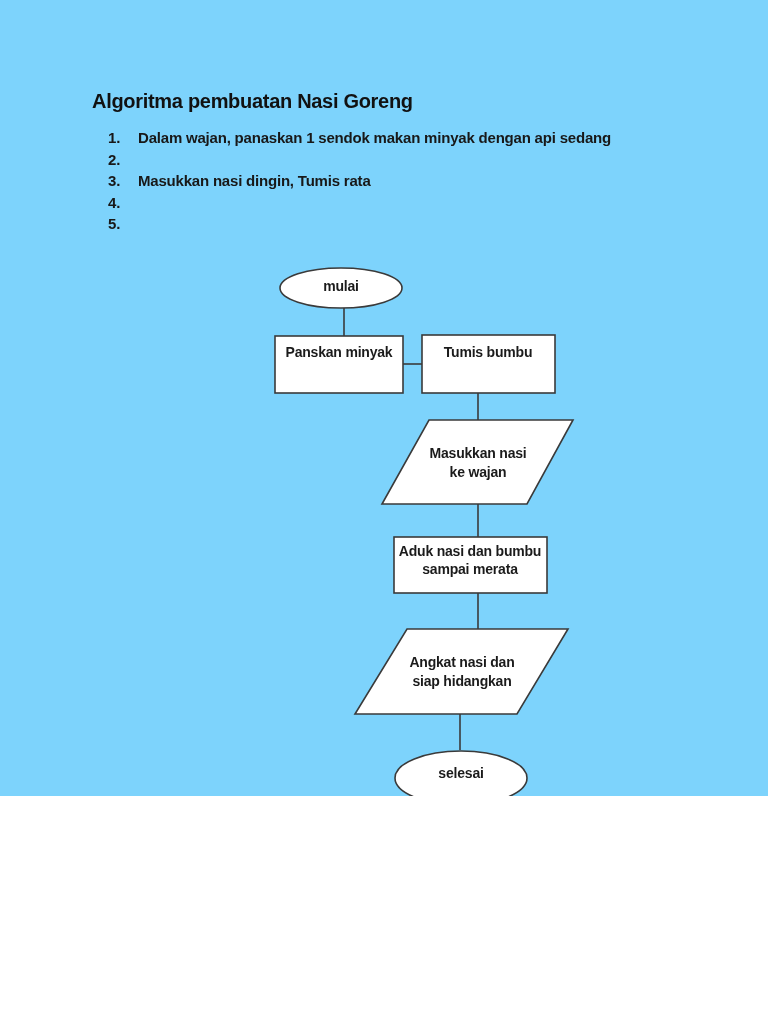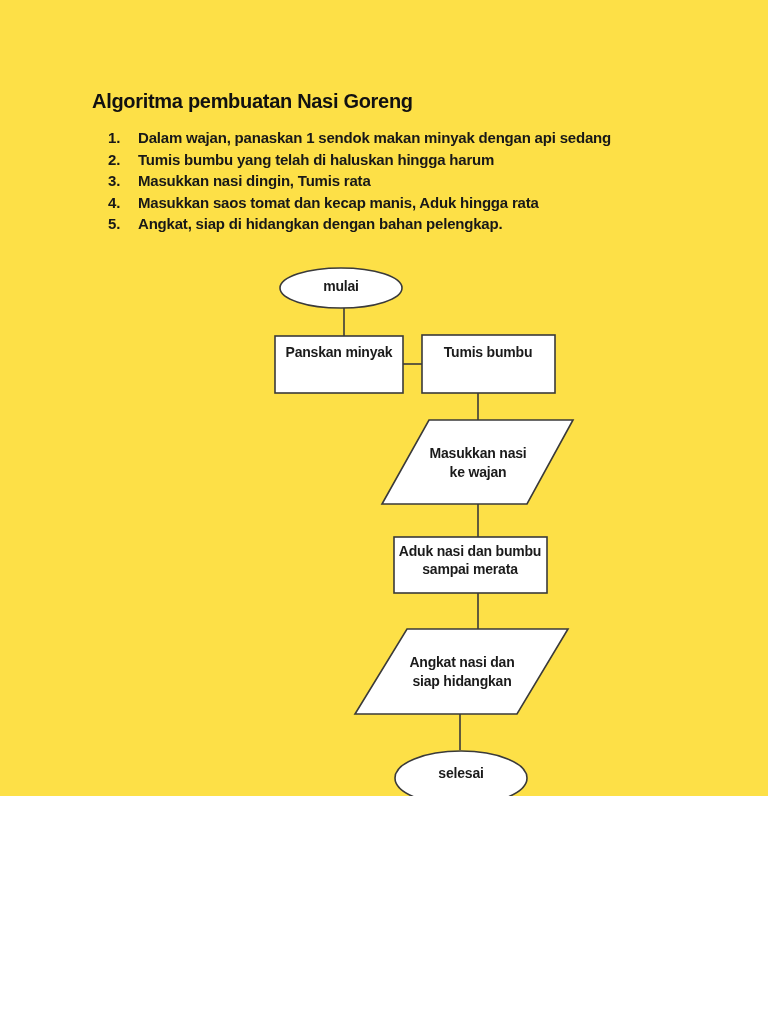--- a/index.html
+++ b/index.html
@@ -4,21 +4,21 @@
 <style>
   html, body {
     margin: 0;
     padding: 0;
     background: #ffffff;
   }
   .page {
     position: relative;
     width: 768px;
     height: 796px;
-    background: #fde047;
+    background: #7dd3fc;
     font-family: "Liberation Sans", sans-serif;
     color: #1a1a1a;
     overflow: hidden;
   }
   .doc-title {
     position: absolute;
     left: 92px;
     top: 90px;
     font-size: 20px;
     font-weight: 700;
@@ -79,33 +79,30 @@
 
   <div class="doc-title">Algoritma pembuatan Nasi Goreng</div>
 
   <div class="steps">
     <div class="step-row">
       <span class="step-num">1.</span>
       <span class="step-text">Dalam wajan, panaskan 1 sendok makan minyak dengan api sedang</span>
     </div>
     <div class="step-row">
       <span class="step-num">2.</span>
-      <span class="step-text">Tumis bumbu yang telah di haluskan hingga harum</span>
     </div>
     <div class="step-row">
       <span class="step-num">3.</span>
       <span class="step-text">Masukkan nasi dingin, Tumis rata</span>
     </div>
     <div class="step-row">
       <span class="step-num">4.</span>
-      <span class="step-text">Masukkan saos tomat dan kecap manis,  Aduk hingga rata</span>
     </div>
     <div class="step-row">
       <span class="step-num">5.</span>
-      <span class="step-text">Angkat, siap di hidangkan dengan bahan pelengkap.</span>
     </div>
   </div>
 
   <svg class="flowchart-svg" viewBox="0 0 768 1024" xmlns="http://www.w3.org/2000/svg">
 
     <line class="fc-conn" x1="344" y1="308" x2="344" y2="336"></line>
     <line class="fc-conn" x1="403" y1="364" x2="422" y2="364"></line>
     <line class="fc-conn" x1="478" y1="393" x2="478" y2="420"></line>
     <line class="fc-conn" x1="478" y1="504" x2="478" y2="537"></line>
     <line class="fc-conn" x1="478" y1="593" x2="478" y2="629"></line>

